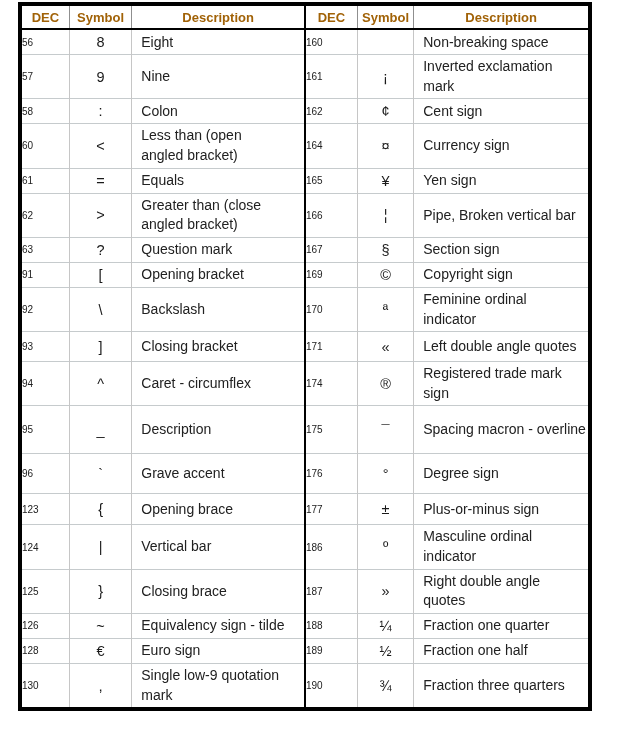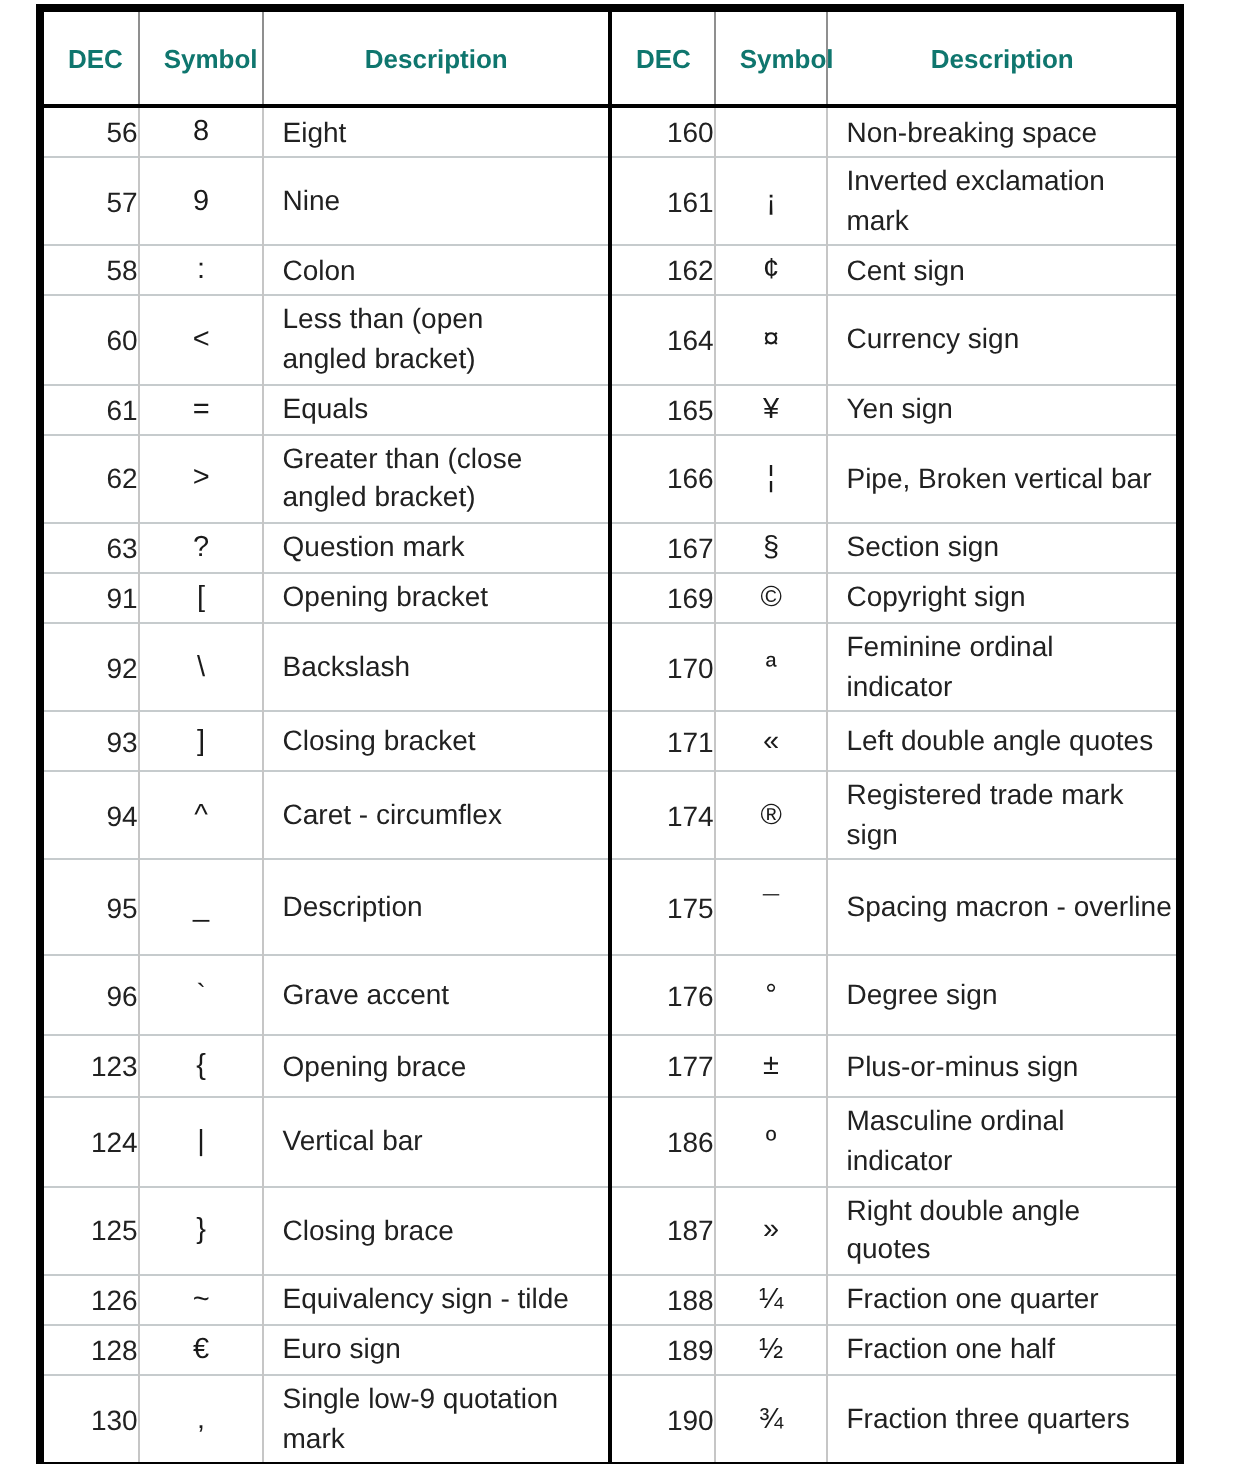--- a/index.html
+++ b/index.html
@@ -24,40 +24,40 @@
   col.c-dec-l  { width: 47px; }
   col.c-sym-l  { width: 62px; }
   col.c-desc-l { width: 172px; }
   col.c-dec-r  { width: 52px; }
   col.c-sym-r  { width: 56px; }
   col.c-desc-r { width: 173px; }
 
   th {
     font-size: 13px;
     font-weight: bold;
-    color: #0f766e;
+    color: #a16207;
     height: 22px;
     text-align: center;
     vertical-align: middle;
     border-bottom: 2px solid #000000;
     border-left: 1px solid #8f8f8f;
-    padding: 12px;
+    padding: 0;
   }
   th:first-child { border-left: none; }
 
   td {
     border-left: 1px solid #c6c6c6;
     border-top: 1px solid #c6cbcd;
     vertical-align: middle;
     padding: 0;
   }
   td:first-child { border-left: none; }
   tbody tr:first-child td { border-top: none; }
 
-  td.dec  { text-align: right; font-size: 14px; margin-left: 12px; }
+  td.dec  { text-align: left; font-size: 10px; margin-left: 12px; }
   td.sym  { text-align: center; font-size: 14.5px; color: #1a1a1a; }
   td.desc { font-size: 14px; padding: 2px 2px 2px 9px; line-height: 1.4; }
   td.desc span { display: inline-block; vertical-align: middle; }
   td.desc span.narrow { max-width: 145px; }
 
   th.divider, td.divider { border-left: 2px solid #000000; }
 </style>
 </head>
 <body>
 

